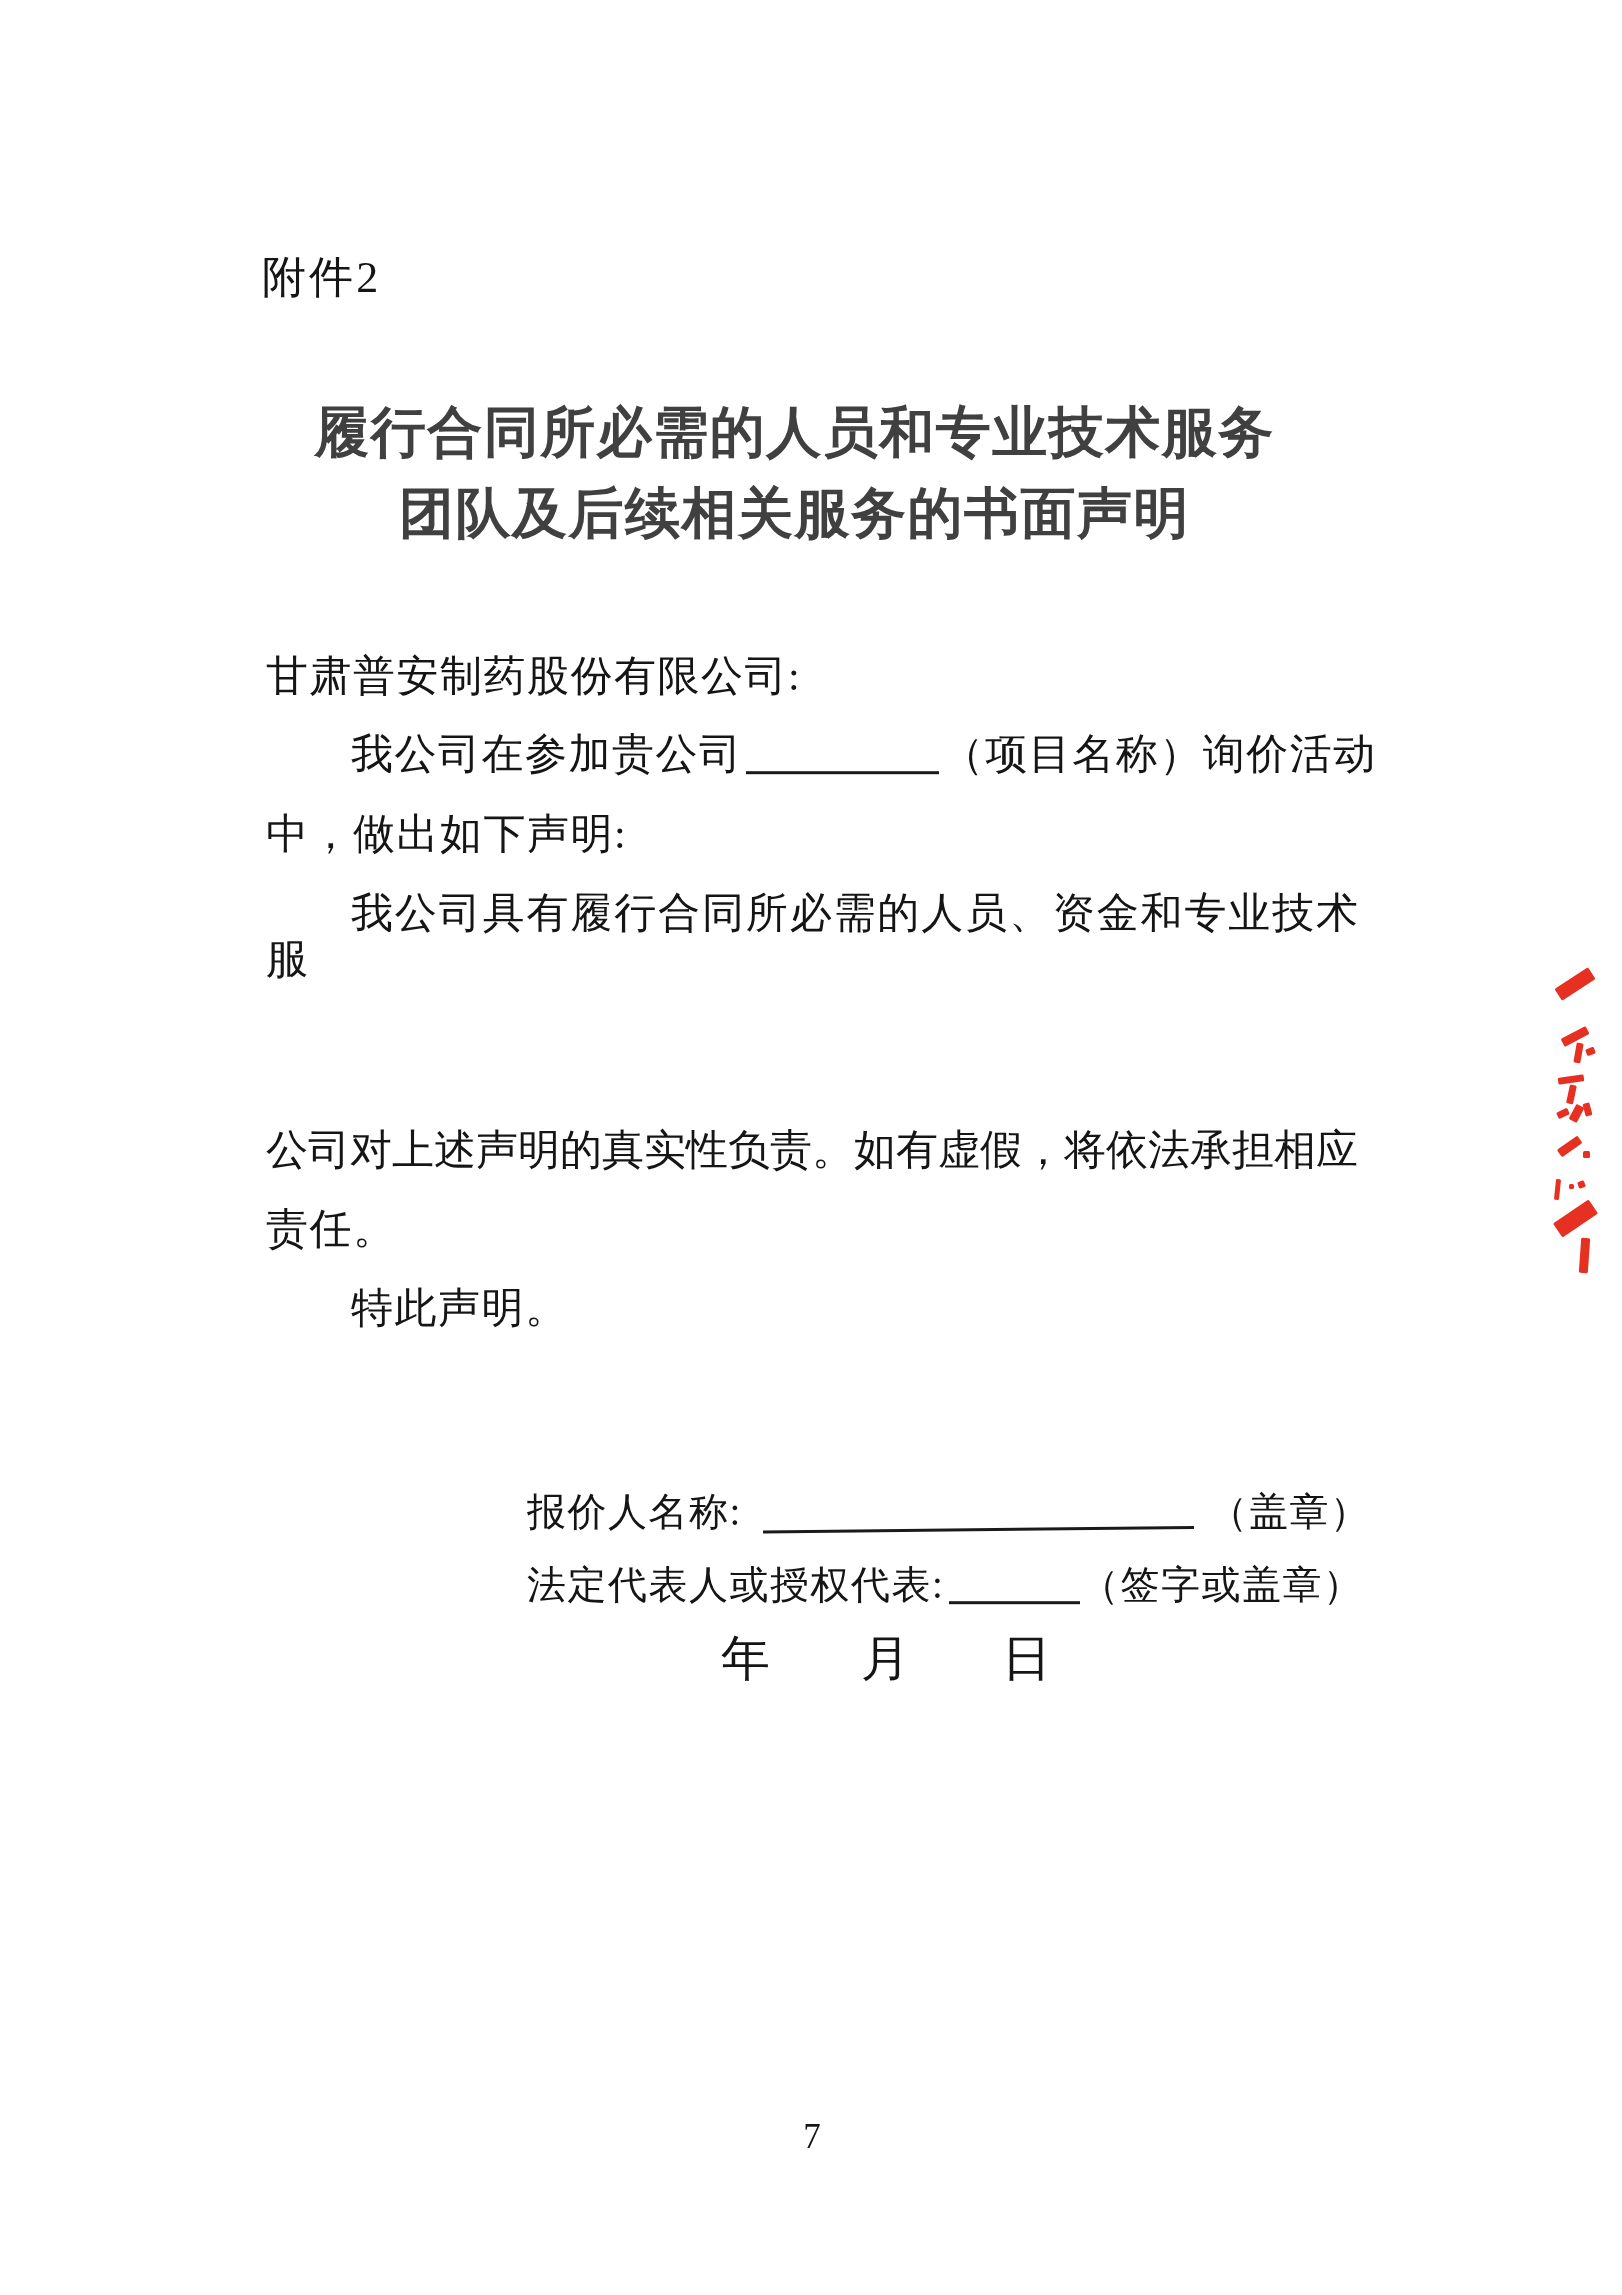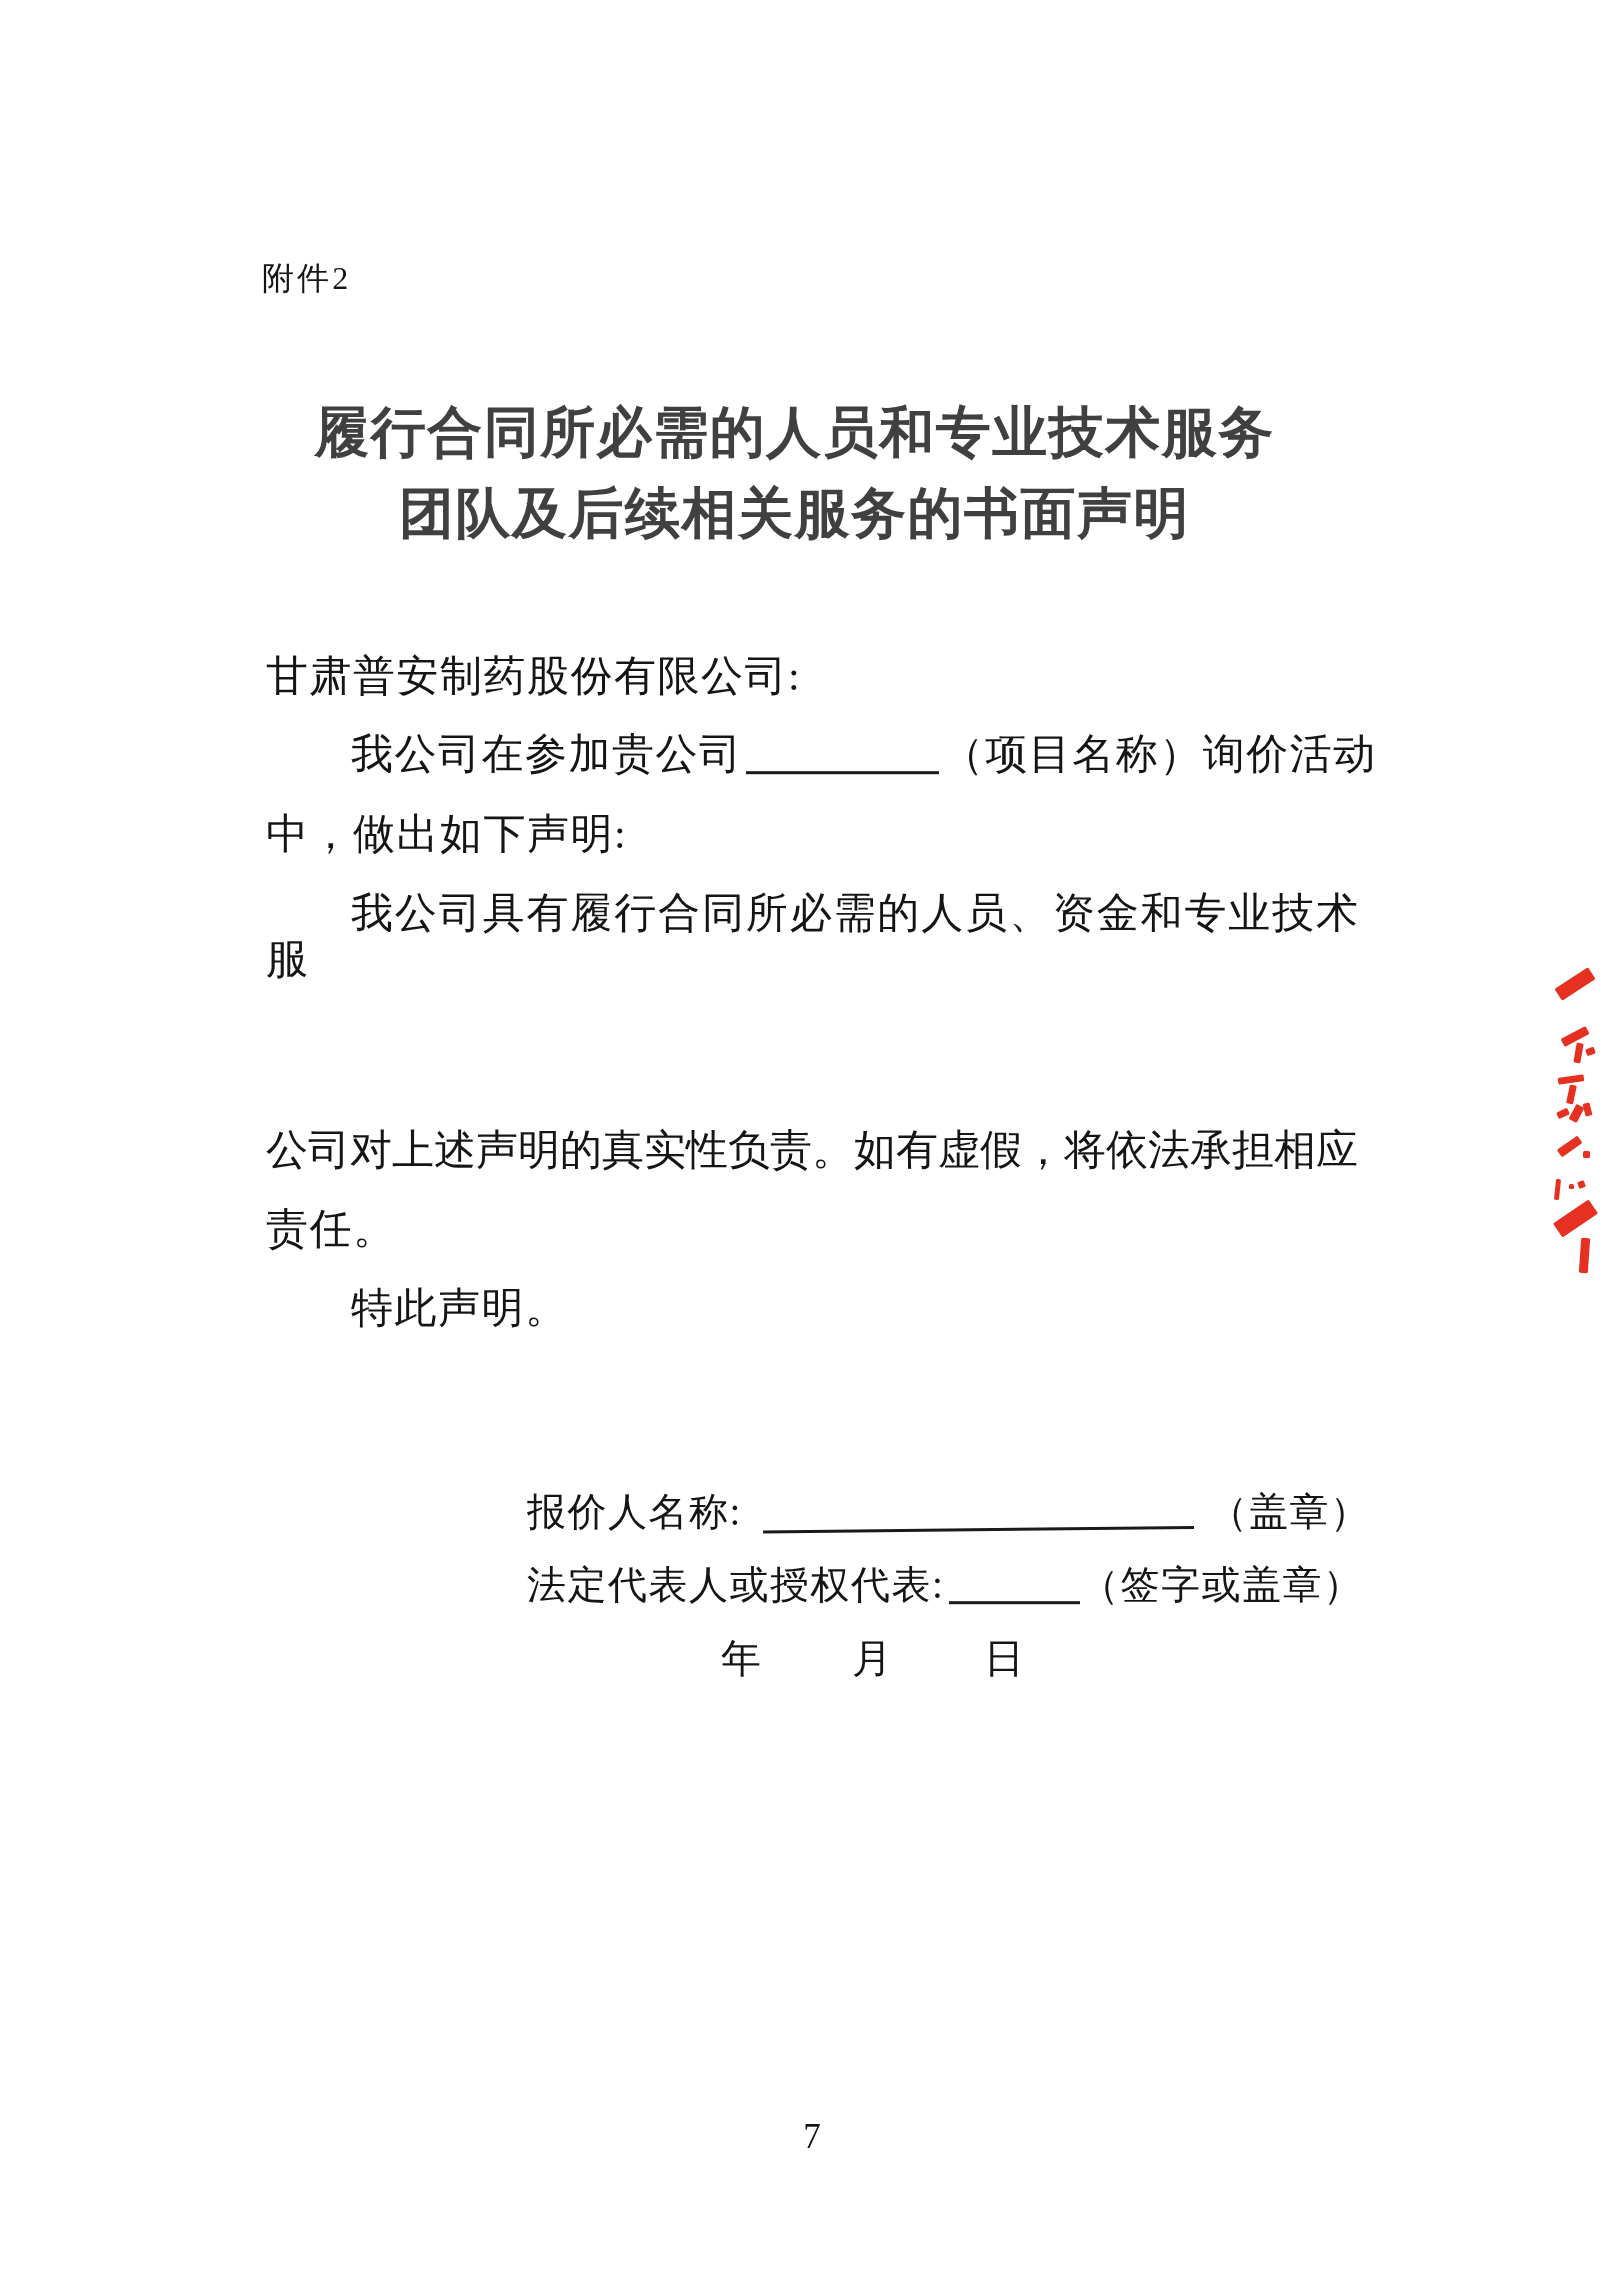--- a/index.html
+++ b/index.html
@@ -8,21 +8,21 @@
     width:1623px;
     height:2295px;
     background:#ffffff;
     font-family:"Liberation Serif","DejaVu Serif",serif;
     color:#151515;
     overflow:hidden;
   }
   .abs{position:absolute;white-space:nowrap;}
   .attachment{
     left:262px;top:255px;
-    font-size:32px;line-height:46px;letter-spacing:3.1px;
+    font-size:44px;line-height:46px;letter-spacing:3.1px;
   }
   .title{
     left:0;width:1589px;text-align:center;
     font-weight:bold;
     font-size:55px;line-height:57px;letter-spacing:1.5px;
     color:#404040;
   }
   .title1{top:404px;}
   .title2{top:485px;}
   .bodyline{
@@ -45,21 +45,21 @@
   }
   .blank.b-proj{width:193px;margin:0 3.1px;}
   .blank.b-name{width:431px;margin-left:21.6px;transform:translateY(6.2px) rotate(-0.6deg);}
   .blank.b-rep{width:131px;margin-left:4.6px;}
   .sigline{
     left:527px;
     font-size:39px;line-height:46px;letter-spacing:1.5px;
   }
   .sig1{top:1489px;}
   .sig2{top:1562px;}
-  .dateline{left:721px;top:1636px;font-size:40px;line-height:46px;}
+  .dateline{left:721px;top:1636px;font-size:49px;line-height:46px;}
   .dateline .m{margin-left:91px;}
   .dateline .d{margin-left:92px;}
   .pagenum{
     left:781px;top:2117px;width:62px;text-align:center;
     font-size:35px;line-height:39px;
   }
   
   .seal{
     left:1549px;top:966px;width:62px;height:324px;
   }

